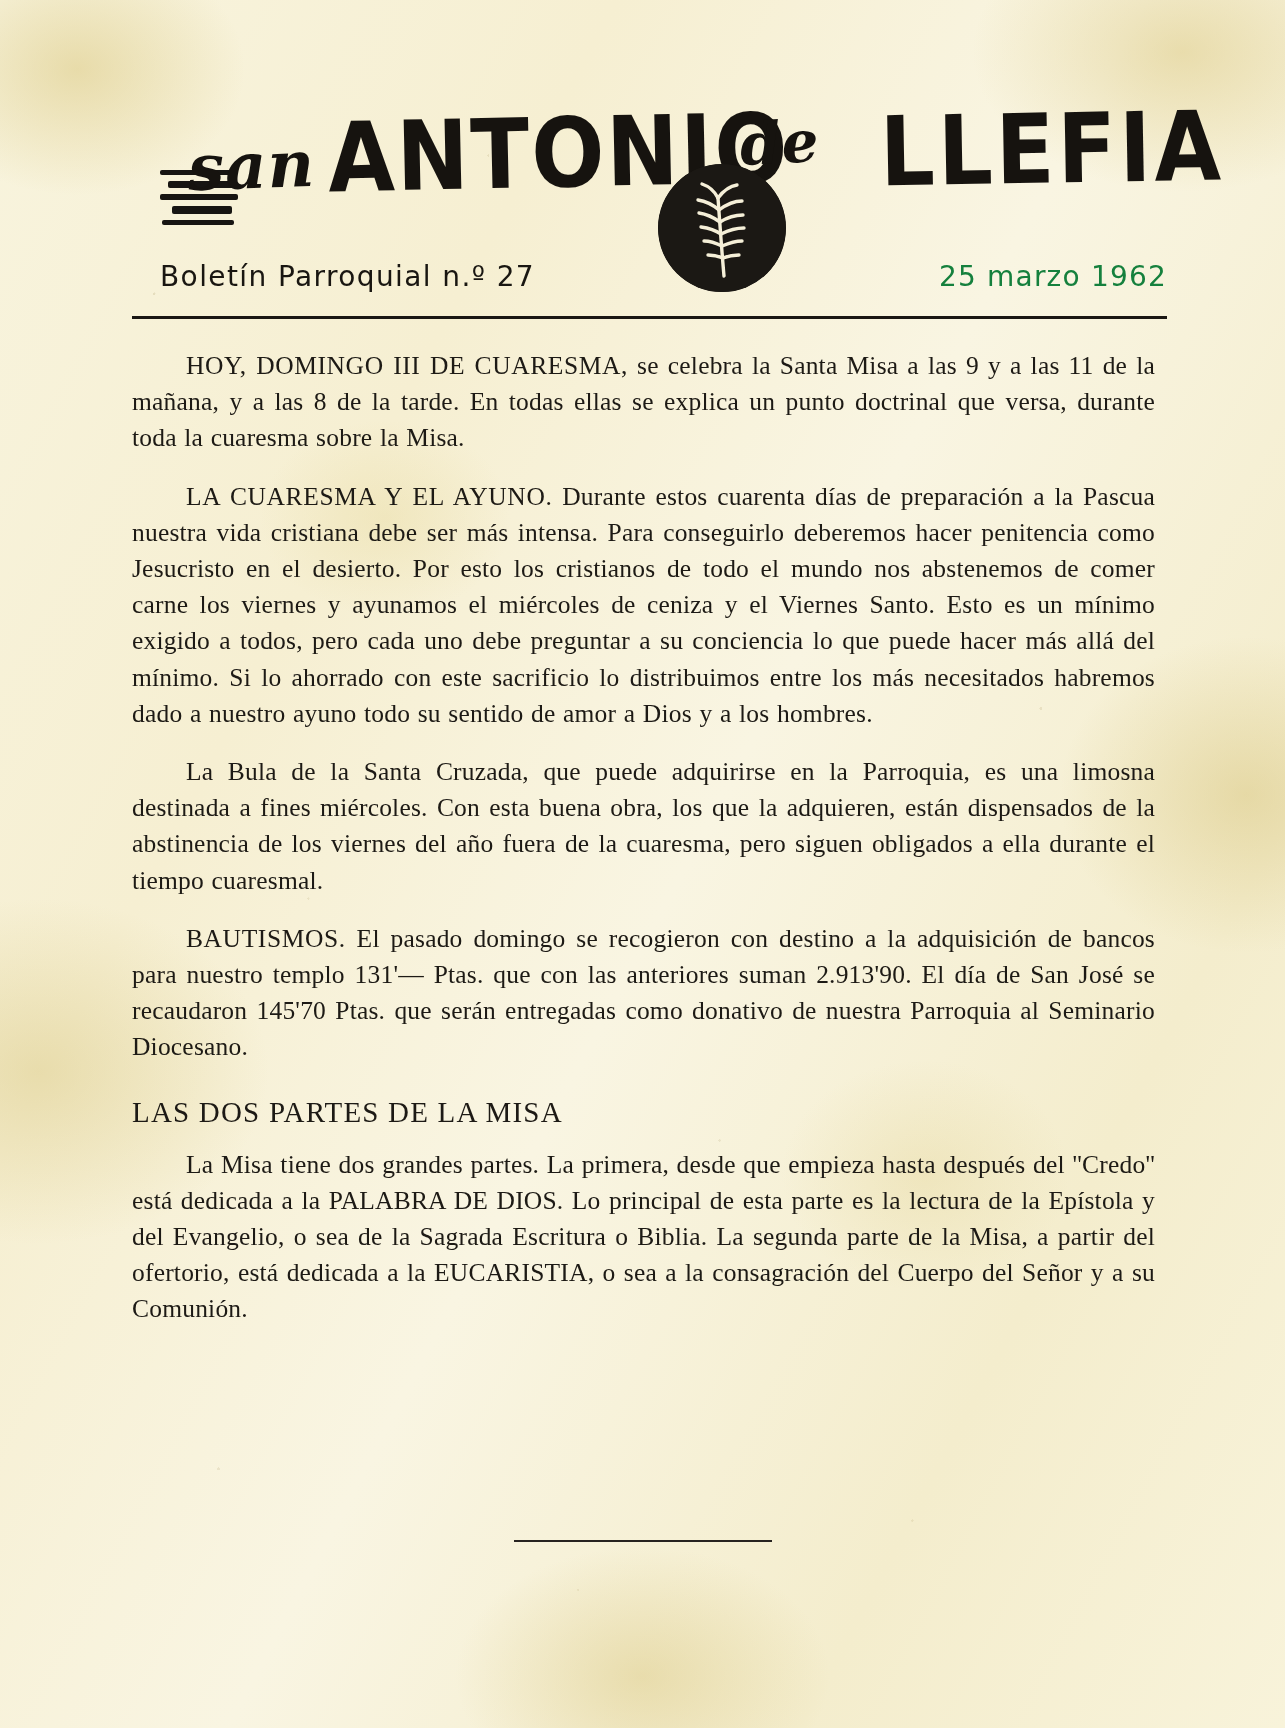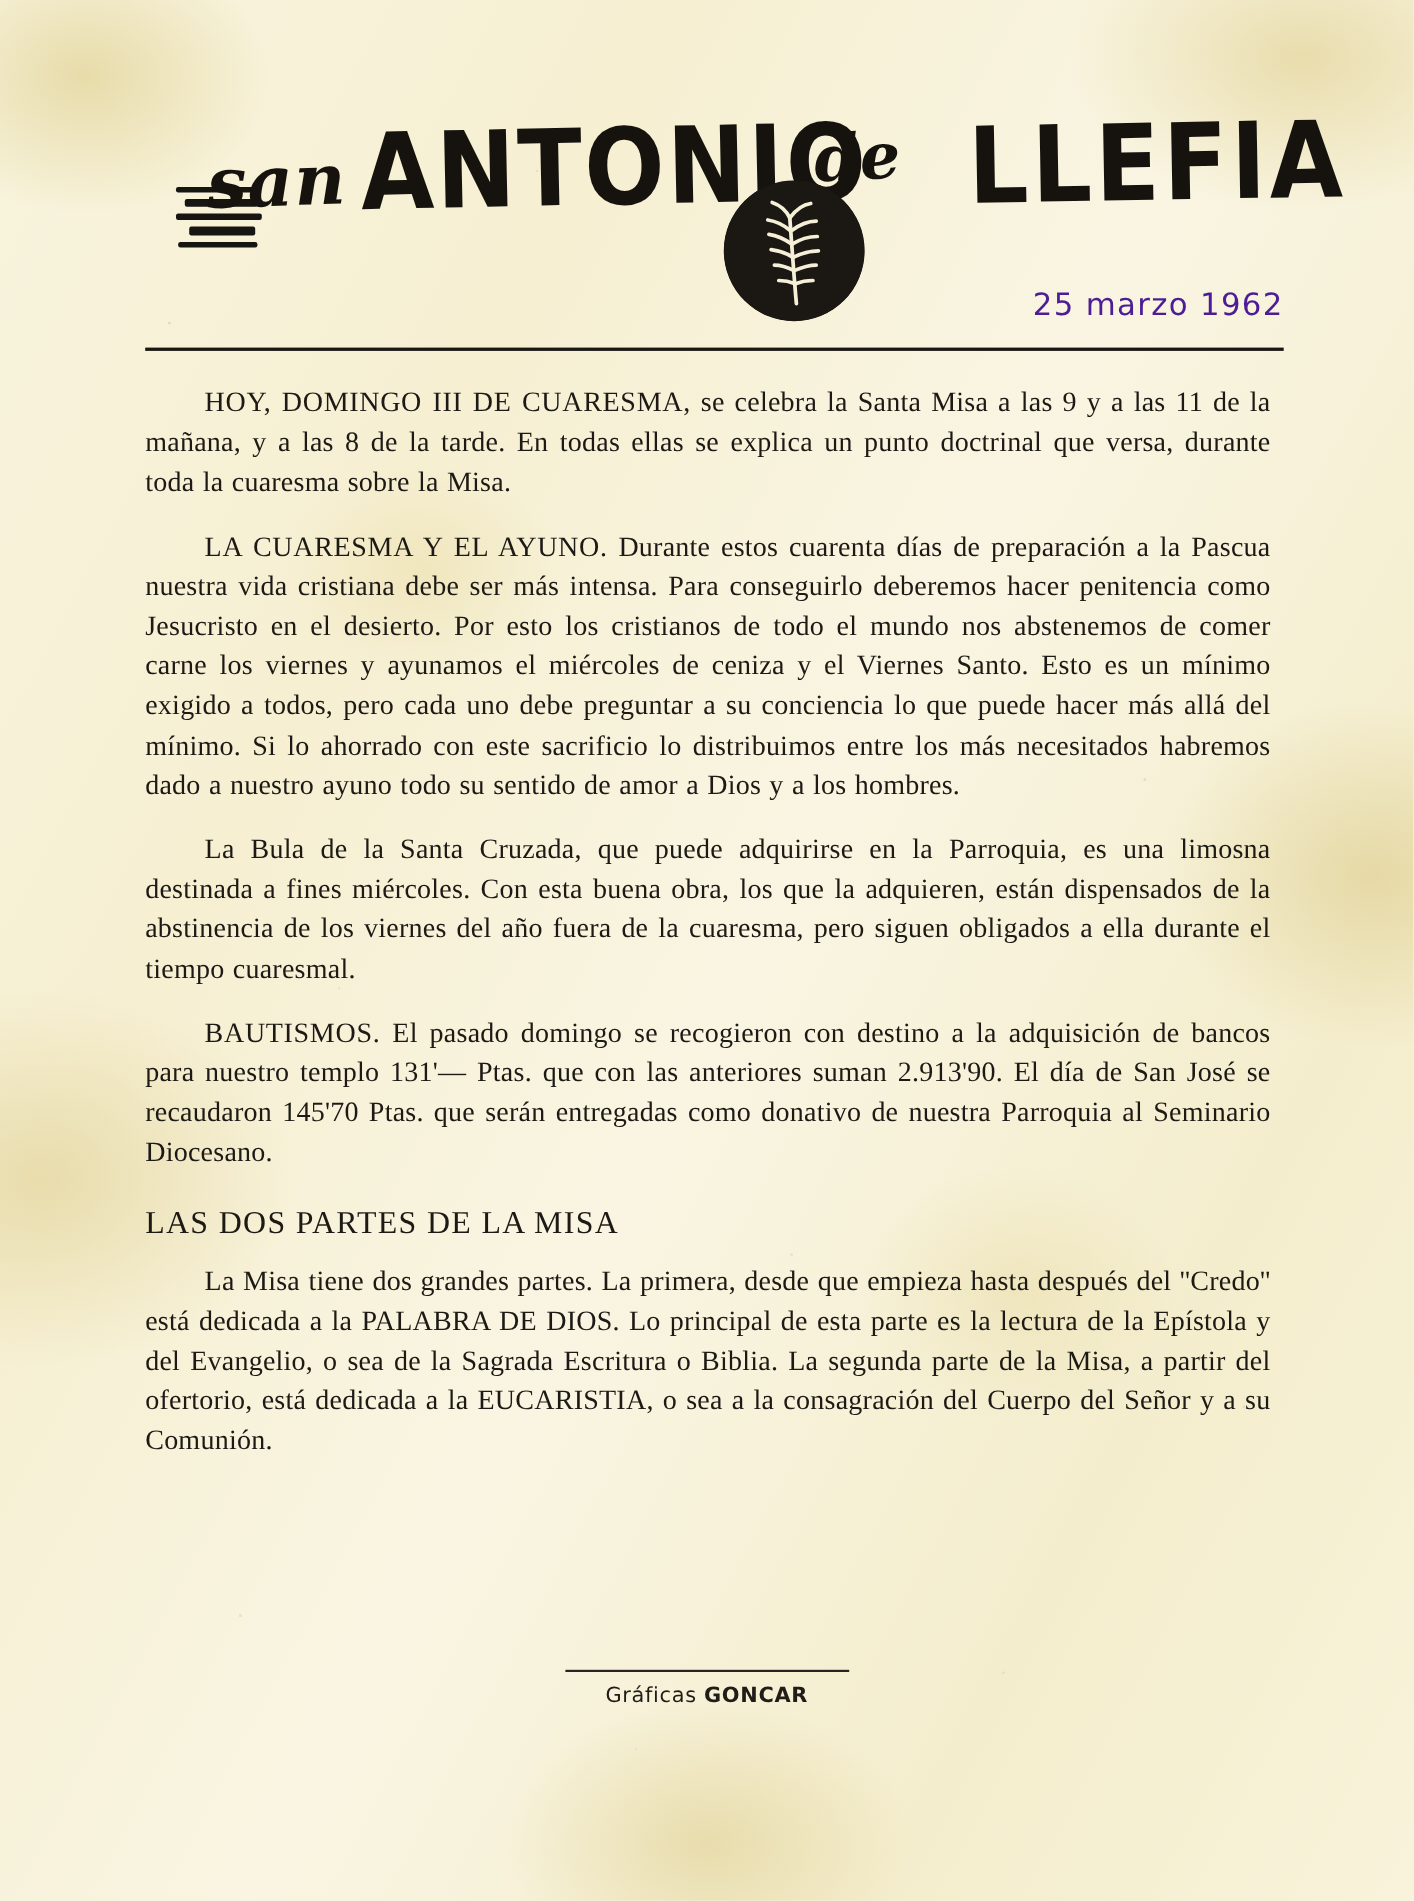--- a/index.html
+++ b/index.html
@@ -150,21 +150,21 @@
     letter-spacing: 1.4px;
     color: #191611;
   }
   .fecha {
     position: absolute;
     right: 0;
     top: 0;
     font-family: "DejaVu Sans", sans-serif;
     font-size: 28px;
     letter-spacing: 1.2px;
-    color: #4c1d95;
+    color: #15803d;
     margin-left: 22px;
   }
   .rule {
     position: absolute;
     left: 14px;
     right: 0;
     top: 224px;
     height: 3px;
     background: #1a1713;
   }
@@ -260,20 +260,21 @@
           <path d="M63 70 C71 66 79 64 86 64"></path>
           <path d="M64 82 C58 79 52 77 46 77"></path>
           <path d="M64 82 C71 79 78 77 84 77"></path>
           <path d="M65 94 C60 92 55 91 50 91"></path>
           <path d="M65 94 C70 92 76 91 81 91"></path>
         </g>
       </svg>
     </div>
 
     <div class="sub-row">
+      <div class="boletin">Boletín Parroquial n.º 27</div>
       <div class="fecha">25 marzo 1962</div>
     </div>
 
     <div class="rule"></div>
   </div>
 
   <div class="body-col">
 
     <p class="para">
       <span class="lead">HOY, DOMINGO III DE CUARESMA,</span><span> se celebra la Santa Misa a las 9 y a las 11 de la mañana, y a las 8 de la tarde. En todas ellas se explica un punto doctrinal que versa, durante toda la cuaresma sobre la Misa.</span>
@@ -292,16 +293,15 @@
     </p>
 
 
     <h2 class="section-heading">LAS DOS PARTES DE LA MISA</h2>
 
     <p class="para">La Misa tiene dos grandes partes. La primera, desde que empieza hasta después del ''Credo'' está dedicada a la PALABRA DE DIOS. Lo principal de esta parte es la lectura de la Epístola y del Evangelio, o sea de la Sagrada Escritura o Biblia. La segunda parte de la Misa, a partir del ofertorio, está dedicada a la EUCARISTIA, o sea a la consagración del Cuerpo del Señor y a su Comunión.</p>
   </div>
 
   <div class="footer">
     <div class="footer-rule"></div>
-    <div class="footer-text"><span>Gráficas </span><b>GONCAR</b></div>
   </div>
 
 </div>
 
 </body></html>

